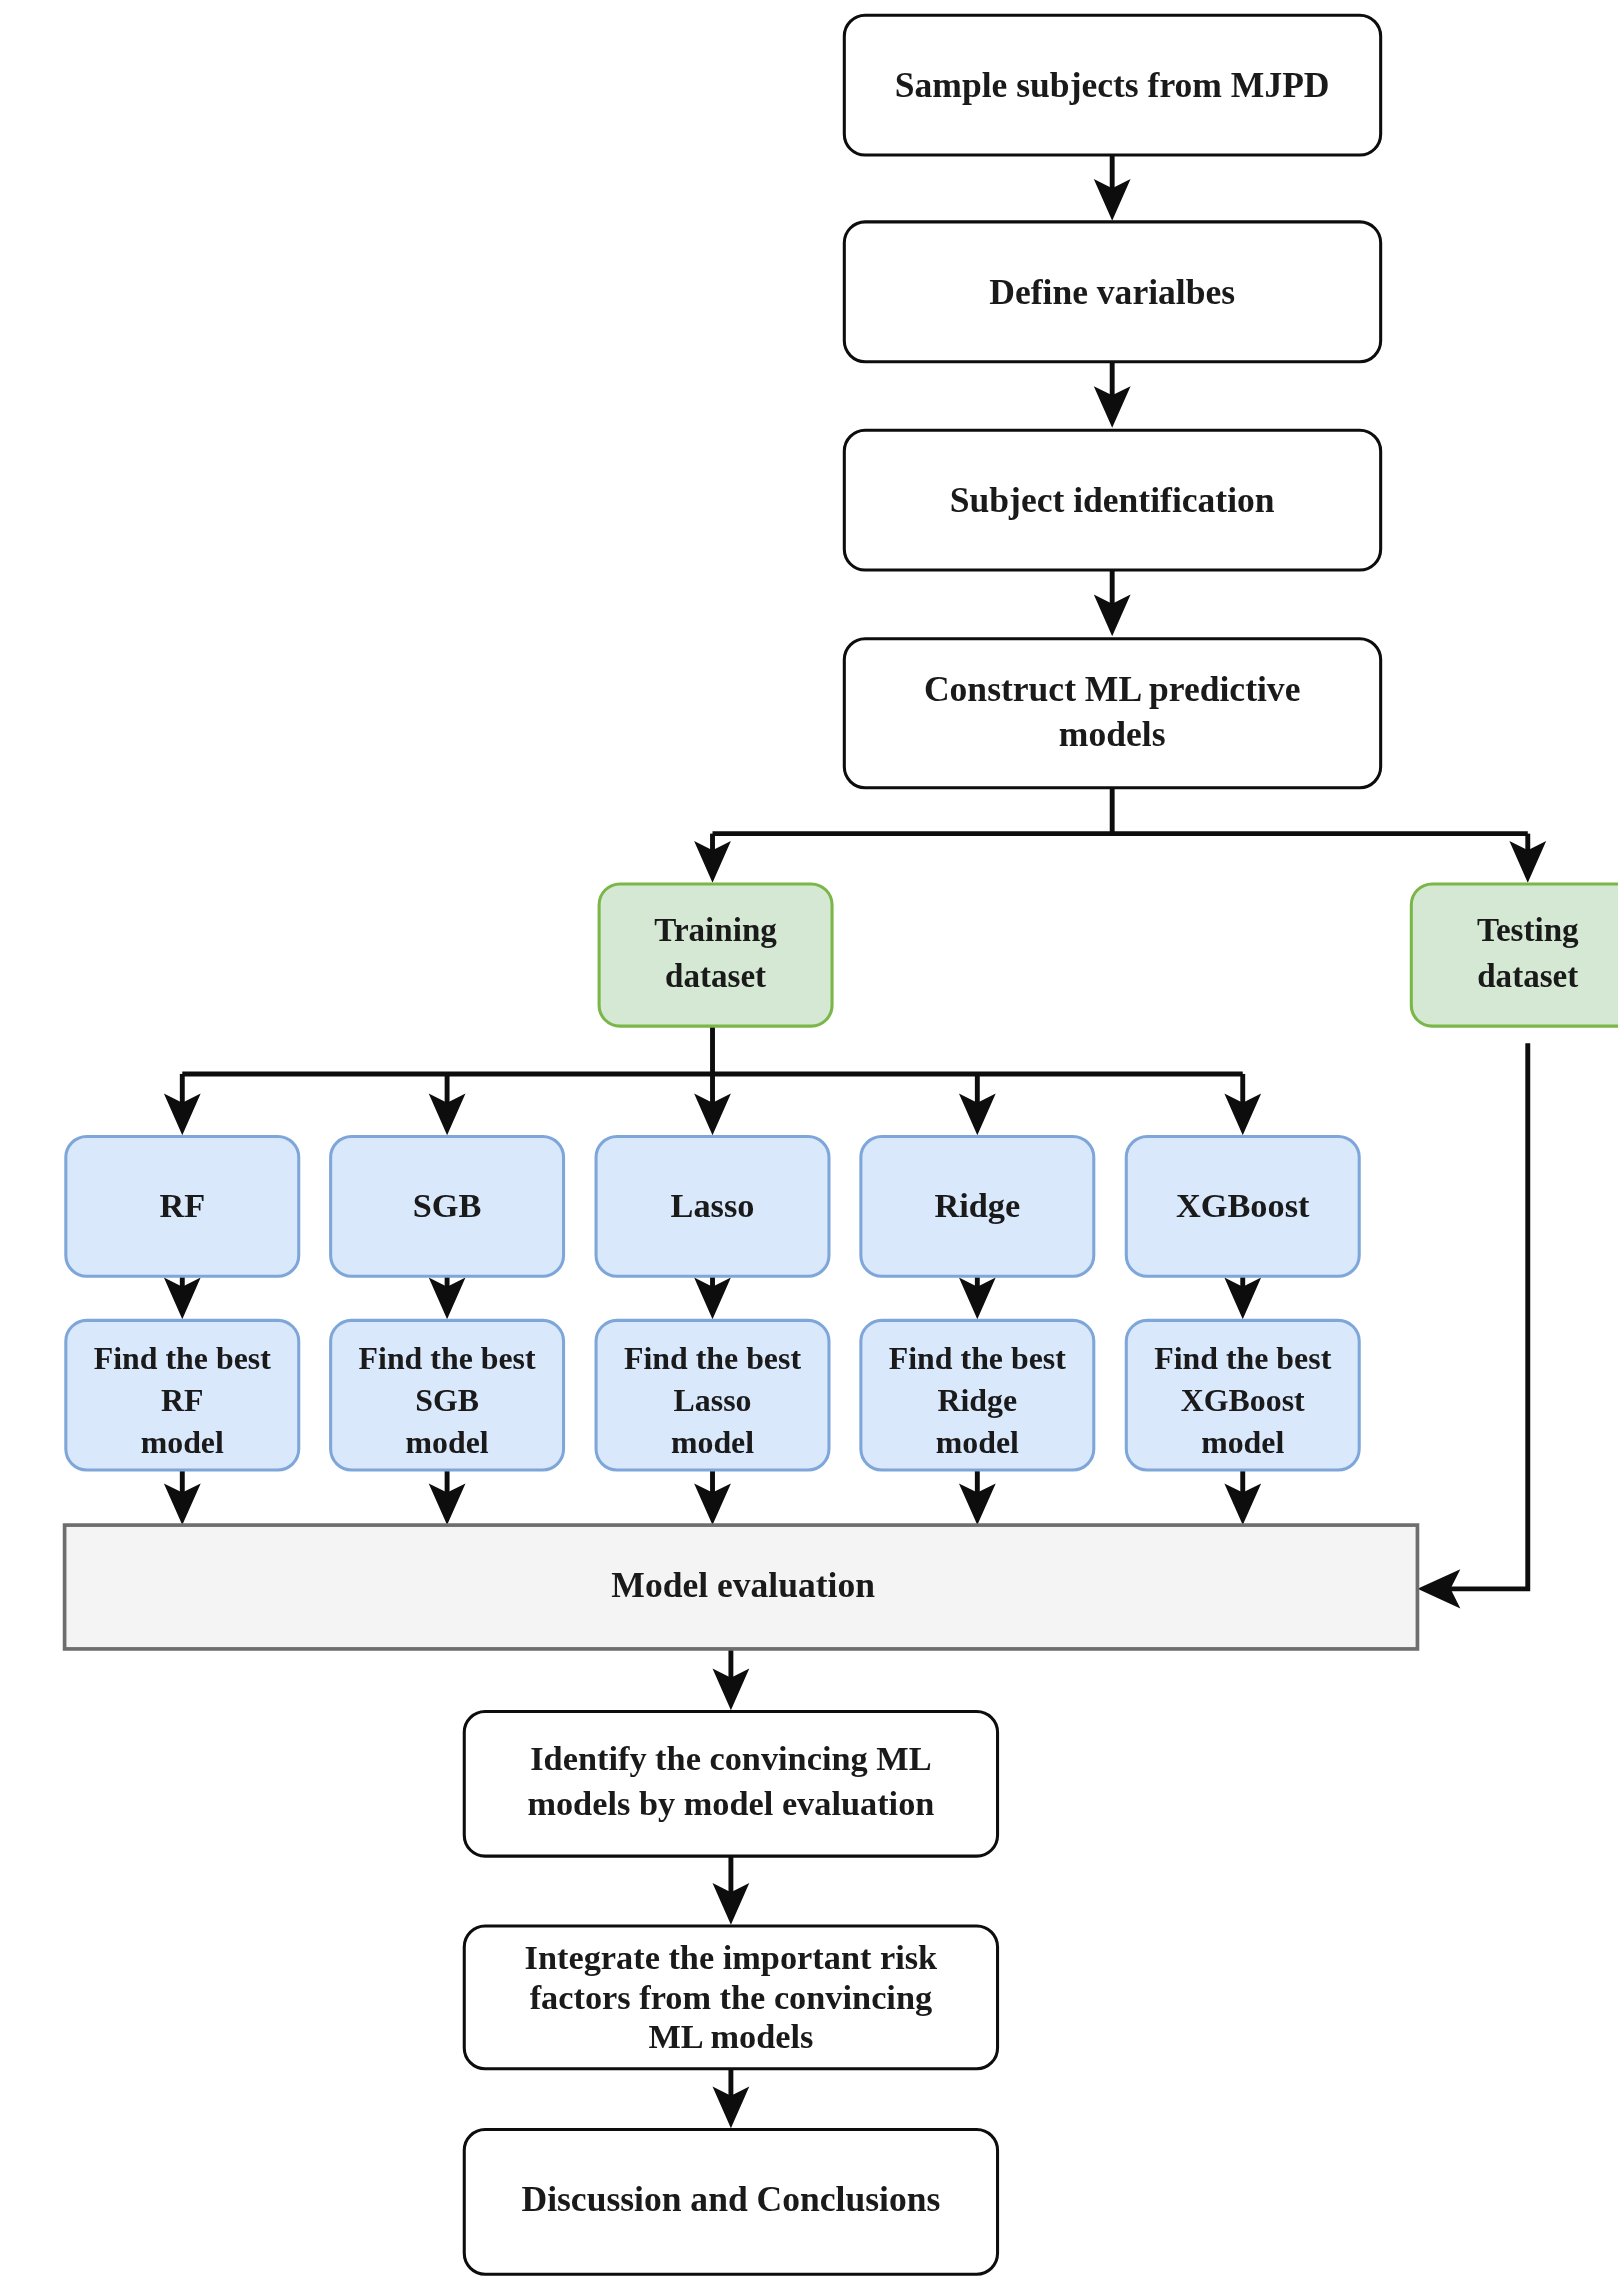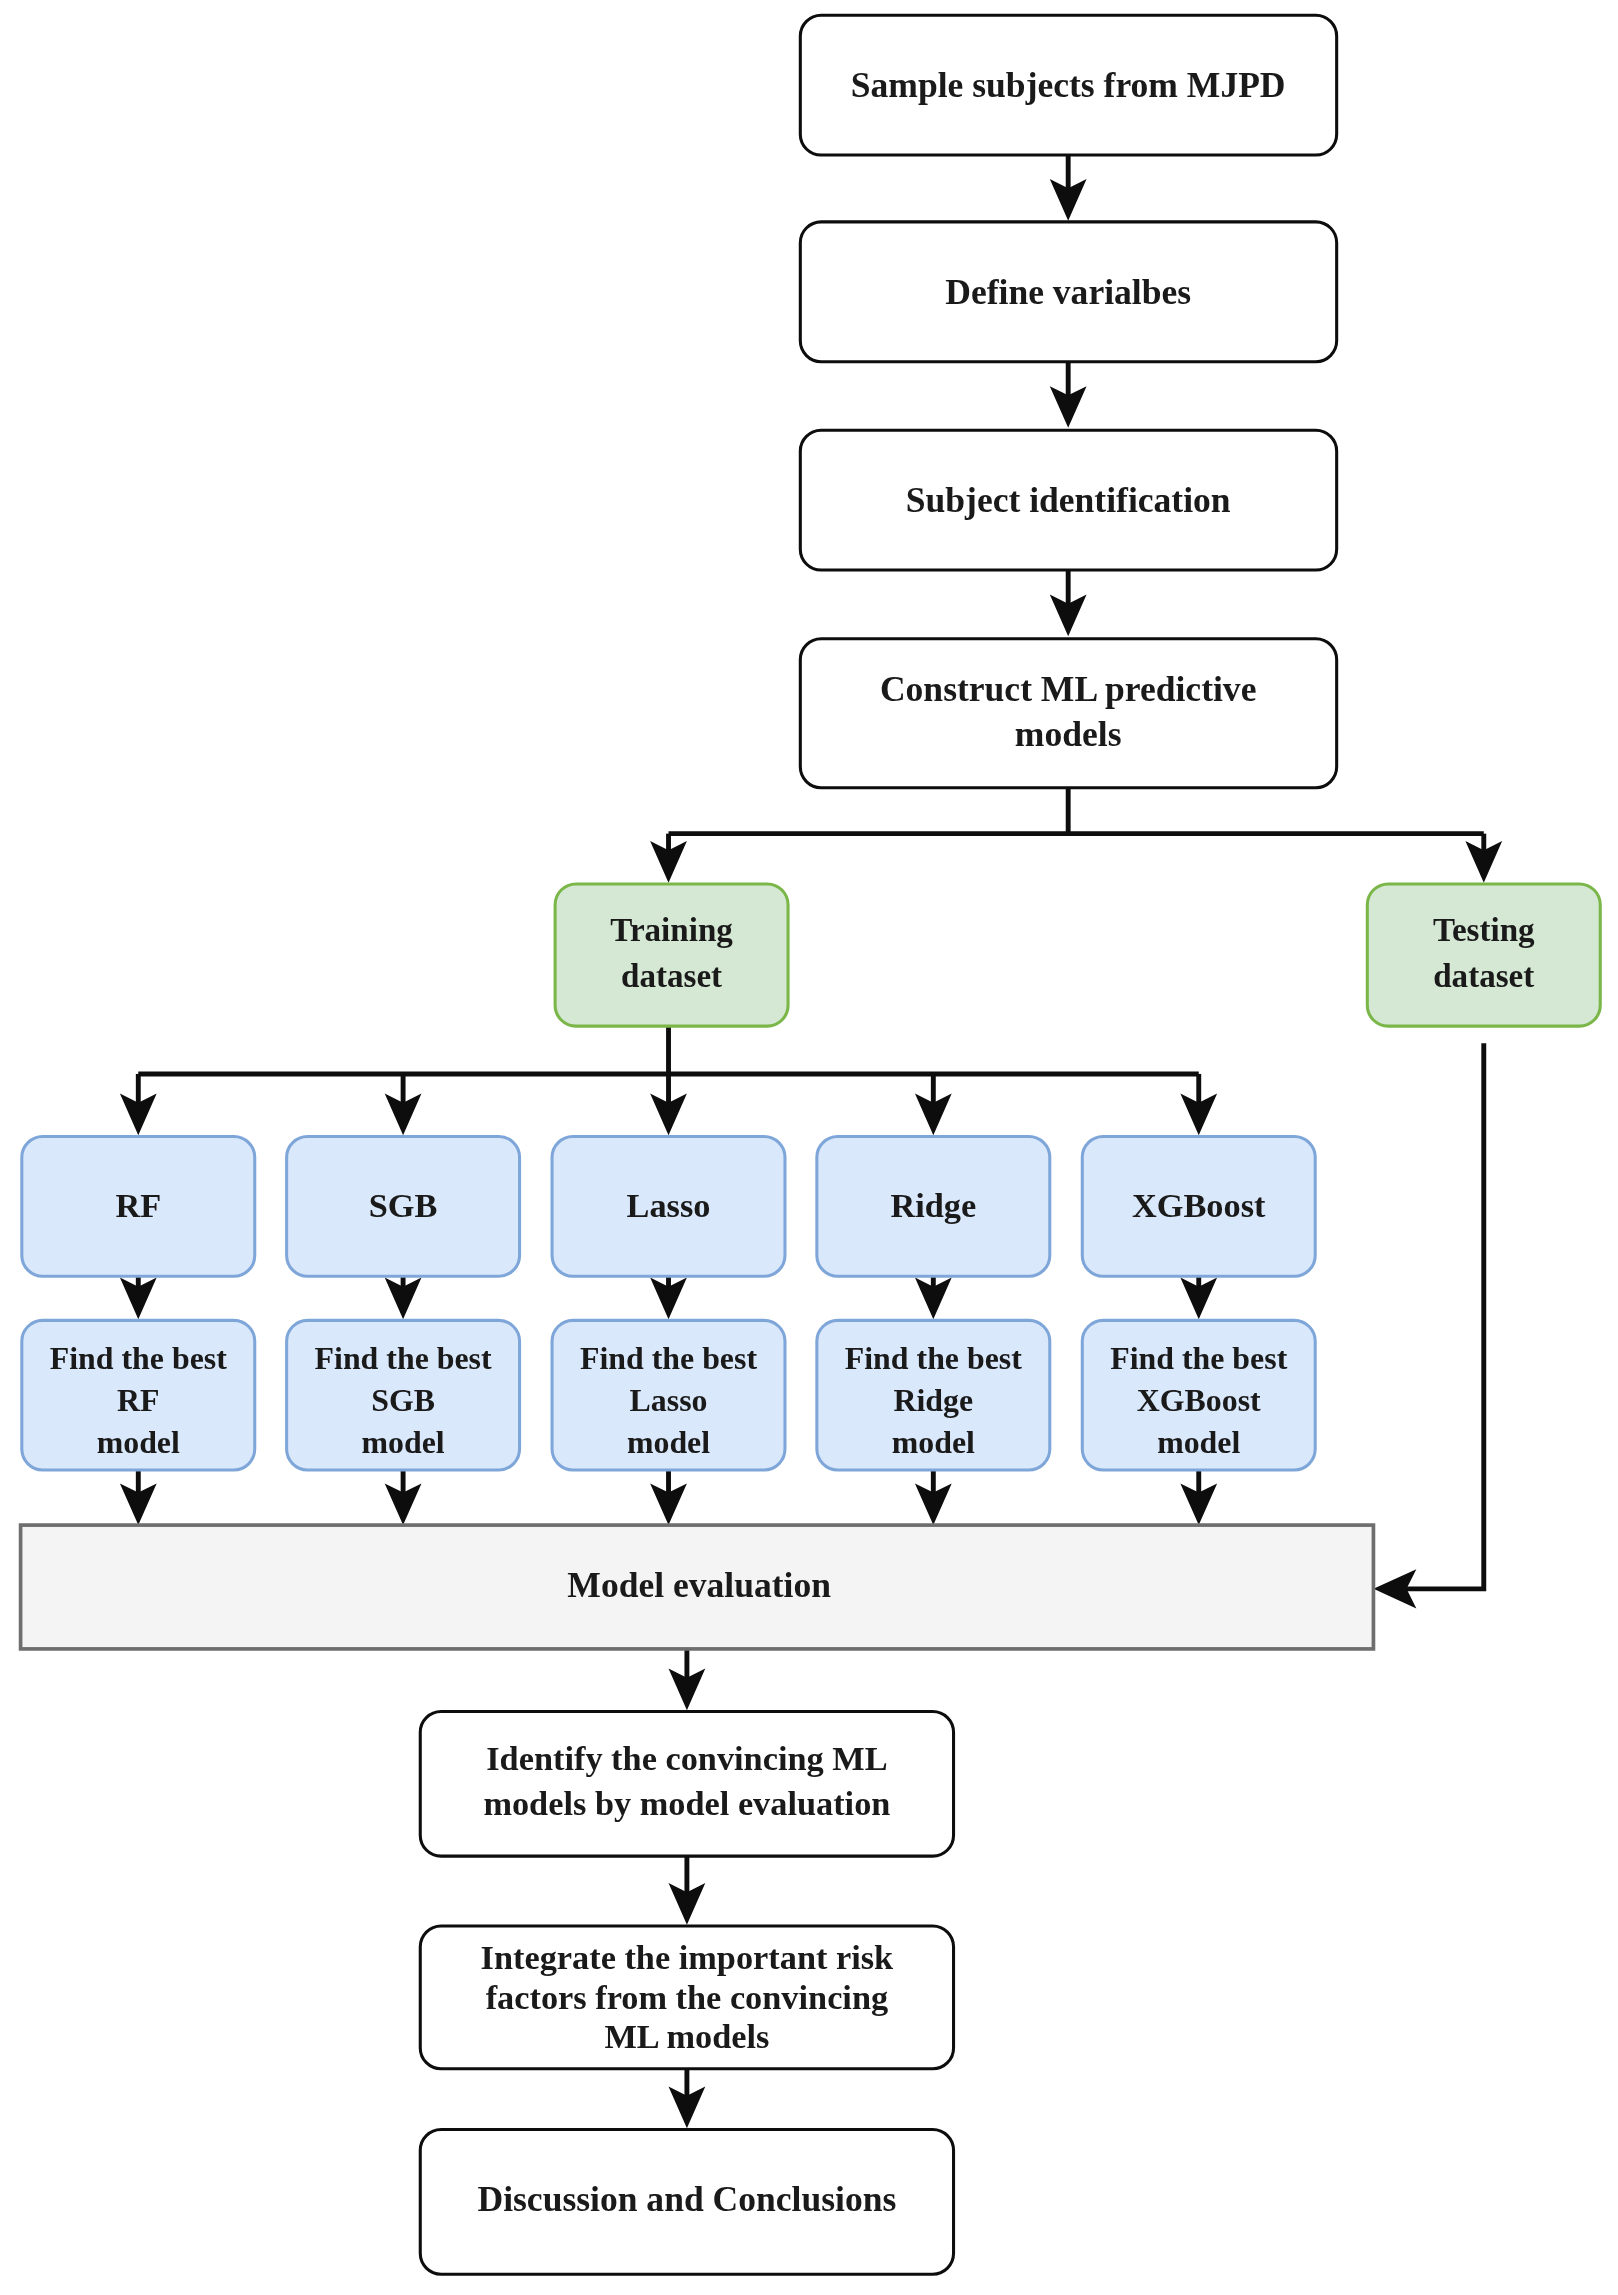--- a/index.html
+++ b/index.html
@@ -10,20 +10,21 @@
   body {
     width: 1619px;
     height: 2295px;
     font-family: "Liberation Serif", "DejaVu Serif", serif;
     overflow: hidden;
   }
   #flowchart-root {
     position: relative;
     width: 1429px;
     height: 2295px;
+    margin-left: 44px;
   }
   svg.flow {
     display: block;
     width: 1619px;
     height: 2295px;
   }
   .node-label {
     font-family: "Liberation Serif", "DejaVu Serif", serif;
     font-weight: bold;
     fill: #1a1a1a;

